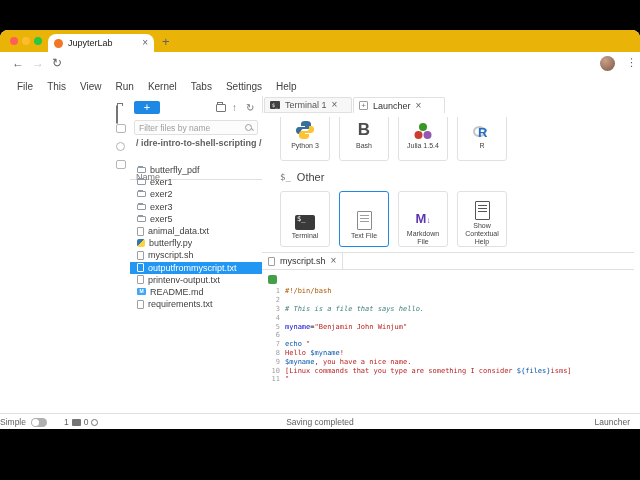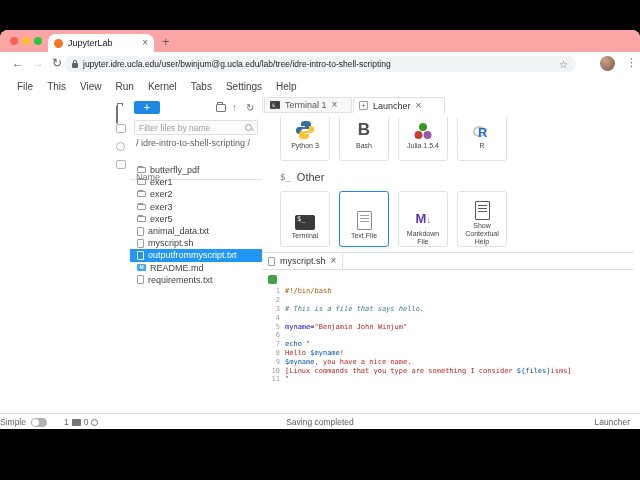--- a/index.html
+++ b/index.html
@@ -1,20 +1,20 @@
 <!DOCTYPE html>
 <html><head>
 <meta charset="utf-8">
 <style>
   html,body{margin:0;padding:0;background:#000;width:640px;height:480px;overflow:hidden;
     font-family:"Liberation Sans",sans-serif;-webkit-font-smoothing:antialiased;}
   #window{position:absolute;top:30px;left:0;width:640px;height:399px;background:#fff;
     border-radius:8px 8px 0 0;overflow:hidden;}
   
-  #tabstrip{position:absolute;top:0;left:0;right:0;height:22px;background:#fca5a5;}
+  #tabstrip{position:absolute;top:0;left:0;right:0;height:22px;background:#eab308;}
   .light{position:absolute;top:7px;width:8px;height:8px;border-radius:50%;}
   #chrome-tab{position:absolute;left:48px;top:4px;width:106px;height:18px;background:#fff;
     border-radius:8px 8px 0 0;display:flex;align-items:center;padding:0 6px;box-sizing:border-box;}
   #chrome-tab .fav{width:9px;height:9px;border-radius:50%;background:#f37626;flex:0 0 auto;}
   #chrome-tab .t{font-size:9px;color:#202124;margin-left:5px;flex:1;white-space:nowrap;overflow:hidden;}
   .xbtn{color:#5f6368;font-size:10px;line-height:10px;}
   #newtab{position:absolute;left:162px;top:4px;font-size:13px;color:#5f6368;}
   
   #addrbar{position:absolute;top:22px;left:0;right:0;height:24px;background:#fff;border-bottom:1px solid #dcdfe3;}
   .navic{position:absolute;top:4px;font-size:12px;color:#5f6368;}
@@ -41,21 +41,21 @@
   #fbrowser{position:absolute;left:130px;top:0;width:132px;bottom:0;border-right:1px solid #e0e0e0;background:#fff;}
   #fb-newbtn{position:absolute;left:4px;top:5px;width:26px;height:13px;background:#1e88e5;border-radius:2px;
     color:#fff;font-size:11px;line-height:12px;text-align:center;}
   .fbtool{position:absolute;top:5px;font-size:10px;color:#757575;line-height:13px;}
   #fb-newfolder{left:86px;top:8px;}
   #fb-upload{left:102px;}
   #fb-refresh{left:116px;}
   #fb-filter{position:absolute;left:4px;top:24px;right:4px;height:13px;border:1px solid #e0e0e0;border-radius:2px;
     background:#fcfcfc;display:flex;align-items:center;padding:0 4px;}
   #fb-filter .ph{font-size:8.5px;color:#9e9e9e;flex:1;white-space:nowrap;overflow:hidden;}
-  #fb-crumb{position:absolute;left:6px;top:42px;font-size:9px;color:#616161;white-space:nowrap;}
+  #fb-crumb{position:absolute;left:6px;top:42px;font-size:9px;color:#616161;white-space:nowrap;font-weight:bold;}
   #fb-namehead{position:absolute;left:0;right:0;top:70px;height:13px;border-bottom:1px solid #e0e0e0;}
   #fb-namehead span{font-size:9px;color:#757575;margin-left:6px;}
   #fb-list{position:absolute;left:0;right:0;top:68px;bottom:0;}
   .fb-row{height:12.2px;display:flex;align-items:center;}
   .fb-row .lbl{font-size:9px;color:#424242;white-space:nowrap;overflow:hidden;}
   .fb-row.sel{background:#2196f3;}
   .fb-row.sel .lbl{color:#fff;}
   .fico{flex:0 0 auto;margin:0 4px 0 7px;}
   .fico.folder{width:9px;height:6px;box-sizing:border-box;border:1px solid #8d9aa5;border-radius:1px;position:relative;}
   .fico.folder:before{content:"";position:absolute;top:-2px;left:0;width:3px;height:1px;border:1px solid #8d9aa5;border-bottom:none;}
@@ -154,25 +154,20 @@
       <span class="t">JupyterLab</span>
       <span class="xbtn">×</span>
     </div>
     <span id="newtab">+</span>
   </div>
 
   <div id="addrbar">
     <span class="navic" style="left:12px">←</span>
     <span class="navic" style="left:32px;color:#c6c9cc">→</span>
     <span class="navic" style="left:52px">↻</span>
-    <div id="omnibox">
-      <span class="lock"></span>
-      <span class="url">jupyter.idre.ucla.edu/user/bwinjum@g.ucla.edu/lab/tree/idre-intro-to-shell-scripting</span>
-      <span class="star">☆</span>
-    </div>
     <span id="avatar"></span>
     <span id="chromemenu">⋮</span>
   </div>
 
   <div id="menubar">
     <span>File</span>
     <span>This</span>
     <span>View</span>
     <span>Run</span>
     <span>Kernel</span>
@@ -222,26 +217,34 @@
           </div>
         <div class="fb-row">
             <span class="fico folder"></span>
             <span class="lbl">exer5</span>
           </div>
         <div class="fb-row">
             <span class="fico file"></span>
             <span class="lbl">animal_data.txt</span>
           </div>
         <div class="fb-row">
+            <span class="fico python"></span>
+            <span class="lbl">butterfly.py</span>
+          </div>
+        <div class="fb-row">
             <span class="fico file"></span>
             <span class="lbl">myscript.sh</span>
           </div>
         <div class="fb-row sel">
             <span class="fico file"></span>
             <span class="lbl">outputfrommyscript.txt</span>
+          </div>
+        <div class="fb-row">
+            <span class="fico file"></span>
+            <span class="lbl">printenv-output.txt</span>
           </div>
         <div class="fb-row">
             <span class="fico markdown">M</span>
             <span class="lbl">README.md</span>
           </div>
         <div class="fb-row">
             <span class="fico file"></span>
             <span class="lbl">requirements.txt</span>
           </div>
       </div>

